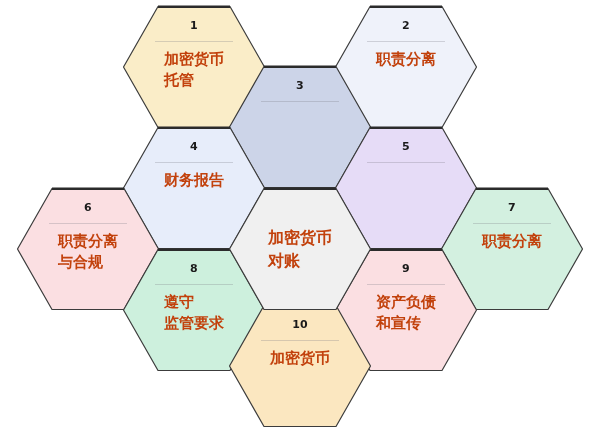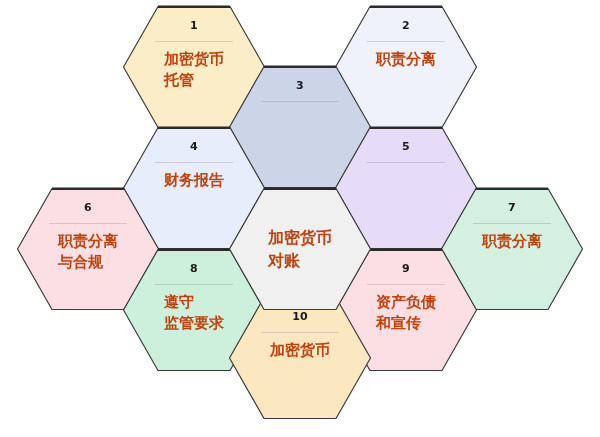--- a/index.html
+++ b/index.html
@@ -185,21 +185,21 @@
         <polygon points="36,1.5 108,1.5 142.5,62 108,122.5 36,122.5 1.5,62" fill="#fbdfe2" stroke="#3c3c3c" stroke-width="1.2" stroke-linejoin="round"></polygon>
         <line x1="36" y1="1.7" x2="108" y2="1.7" stroke="#2b2b2b" stroke-width="2.4"></line>
       </svg>
       <div class="hex-content">
         <div class="hex-num">9</div>
         <div class="hex-divider"></div>
         <div class="hex-label">资产负债
 和宣传</div>
       </div>
     </div>
-    <div class="hex" style="left: 228px; top: 296px;">
+    <div class="hex" style="left: 228px; top: 304px;">
       <svg viewBox="0 0 144 124">
         <polygon points="36,1.5 108,1.5 142.5,62 108,122.5 36,122.5 1.5,62" fill="#fbe7c0" stroke="#3c3c3c" stroke-width="1.2" stroke-linejoin="round"></polygon>
         <line x1="36" y1="1.7" x2="108" y2="1.7" stroke="#2b2b2b" stroke-width="2.4"></line>
       </svg>
       <div class="hex-content">
         <div class="hex-num">10</div>
         <div class="hex-divider"></div>
         <div class="hex-label">加密货币</div>
       </div>
     </div>

